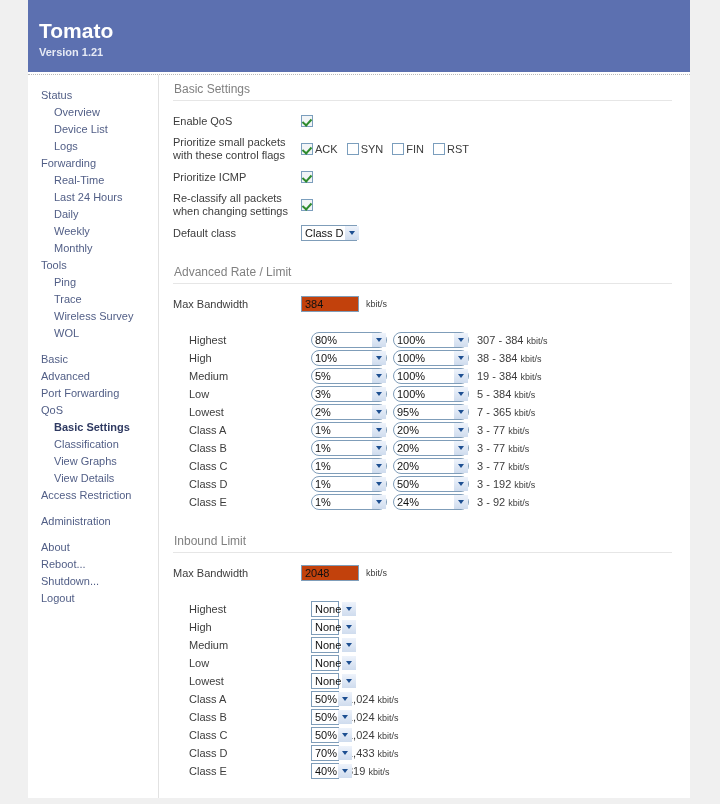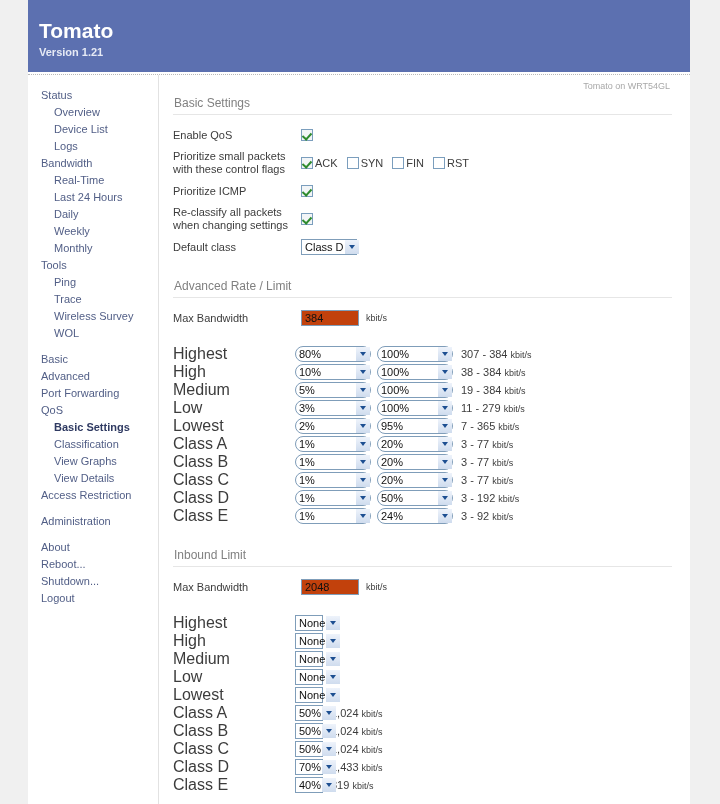--- a/index.html
+++ b/index.html
@@ -247,22 +247,23 @@
 
   
   .raterow {
     display: flex;
     align-items: center;
     height: 18px;
   }
   .raterow .lbl {
     width: 122px;
     flex: 0 0 122px;
-    font-size: 16px;
+    font-size: 11px;
     color: #3c3c3c;
+    margin-left: 16px;
   }
 </style>
 </head>
 <body>
 
 <div id="page">
 
   <div id="banner">
     <div class="brand">
       <div class="title">Tomato</div>
@@ -274,21 +275,21 @@
   <div id="body-split">
 
     <div id="divider"></div>
 
     <div id="sidebar">
       <div id="nav-mount">
           <div class="nav-top">Status</div>
           <div class="nav-sub">Overview</div>
           <div class="nav-sub">Device List</div>
           <div class="nav-sub">Logs</div>
-          <div class="nav-top">Bandwidth</div>
+          <div class="nav-top">Forwarding</div>
           <div class="nav-sub">Real-Time</div>
           <div class="nav-sub">Last 24 Hours</div>
           <div class="nav-sub">Daily</div>
           <div class="nav-sub">Weekly</div>
           <div class="nav-sub">Monthly</div>
           <div class="nav-top">Tools</div>
           <div class="nav-sub">Ping</div>
           <div class="nav-sub">Trace</div>
           <div class="nav-sub">Wireless Survey</div>
           <div class="nav-sub">WOL</div>
@@ -307,21 +308,20 @@
           <div class="nav-spacer"></div>
           <div class="nav-top">About</div>
           <div class="nav-top">Reboot...</div>
           <div class="nav-top">Shutdown...</div>
           <div class="nav-top">Logout</div>
         </div>
     </div>
 
     <div id="content">
 
-      <div id="devname">Tomato on WRT54GL</div>
 
       <div class="section-title">Basic Settings</div>
 
       <div class="row">
         <div class="lbl">Enable QoS</div>
         <div class="fld">
           <span class="cb on"></span>
         </div>
       </div>
 
@@ -437,21 +437,21 @@
           <div class="raterow">
             <div class="lbl">Low</div>
             <span class="sel w-pct">
               <span class="txt">3%</span>
               <span class="arrow"></span>
             </span>
             <span class="sel w-pct">
               <span class="txt">100%</span>
               <span class="arrow"></span>
             </span>
-            <span class="rangetxt"><span>11 - 279</span> <span class="u">kbit/s</span></span>
+            <span class="rangetxt"><span>5 - 384</span> <span class="u">kbit/s</span></span>
           </div>
           <div class="raterow">
             <div class="lbl">Lowest</div>
             <span class="sel w-pct">
               <span class="txt">2%</span>
               <span class="arrow"></span>
             </span>
             <span class="sel w-pct">
               <span class="txt">95%</span>
               <span class="arrow"></span>

